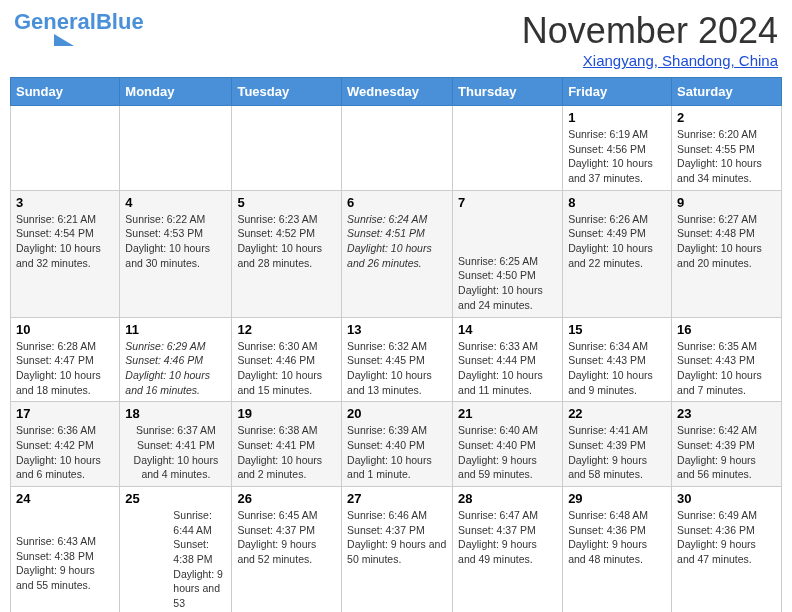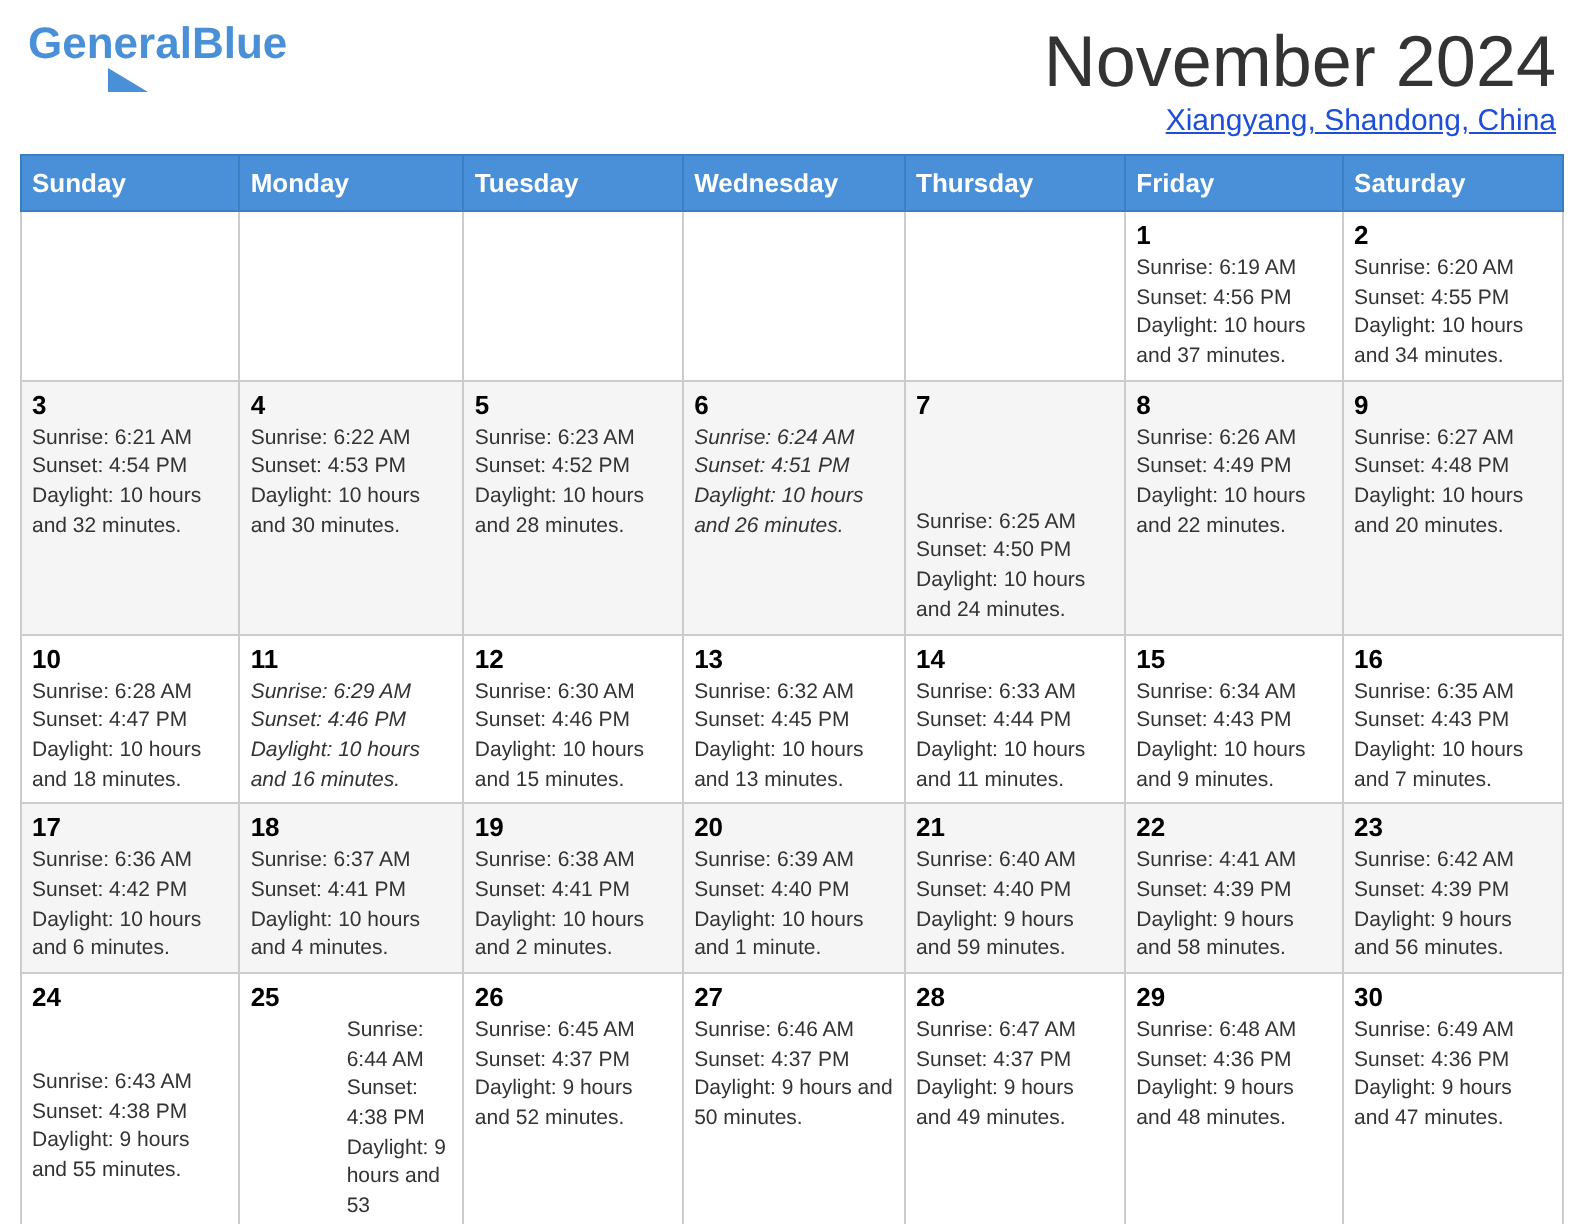--- a/index.html
+++ b/index.html
@@ -224,21 +224,21 @@
       </tr>
       <tr>
         <td>
           <span class="day-num">17</span>
           <div class="day-info" style="white-space: pre-line;">Sunrise: 6:36 AM
 Sunset: 4:42 PM
 Daylight: 10 hours and 6 minutes.</div>
         </td>
         <td>
           <span class="day-num">18</span>
-          <div class="day-info" style="white-space: pre-line;">Sunrise: 6:37 AM
+          <div class="day-info" style="white-space: pre-line; text-align: center;">Sunrise: 6:37 AM
 Sunset: 4:41 PM
 Daylight: 10 hours and 4 minutes.</div>
         </td>
         <td>
           <span class="day-num">19</span>
           <div class="day-info" style="white-space: pre-line;">Sunrise: 6:38 AM
 Sunset: 4:41 PM
 Daylight: 10 hours and 2 minutes.</div>
         </td>
         <td>

